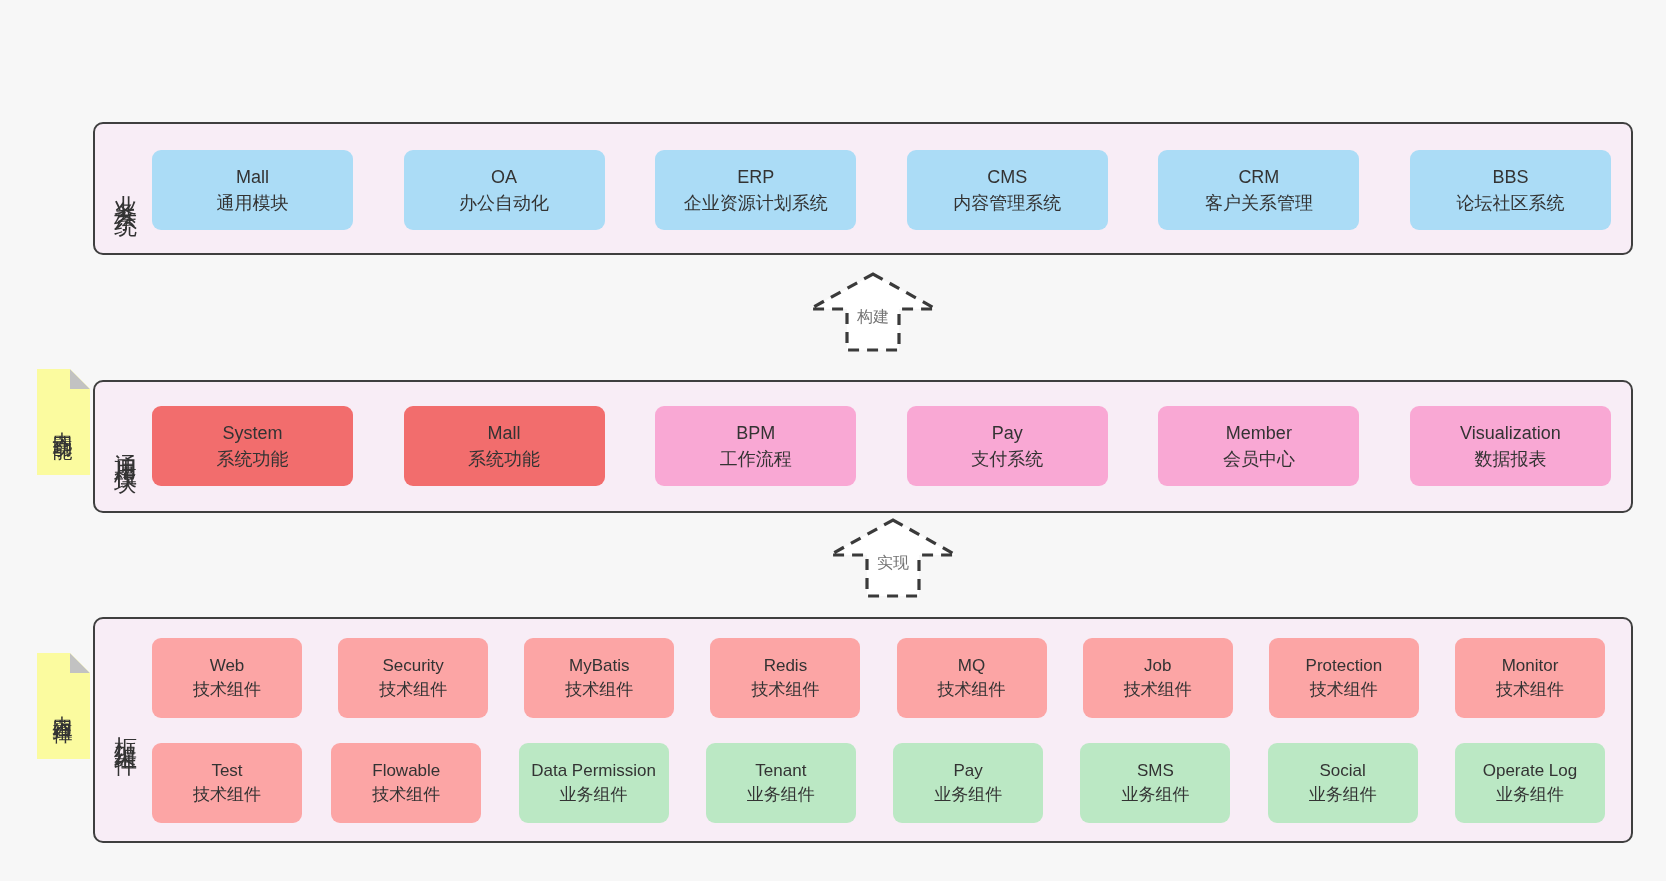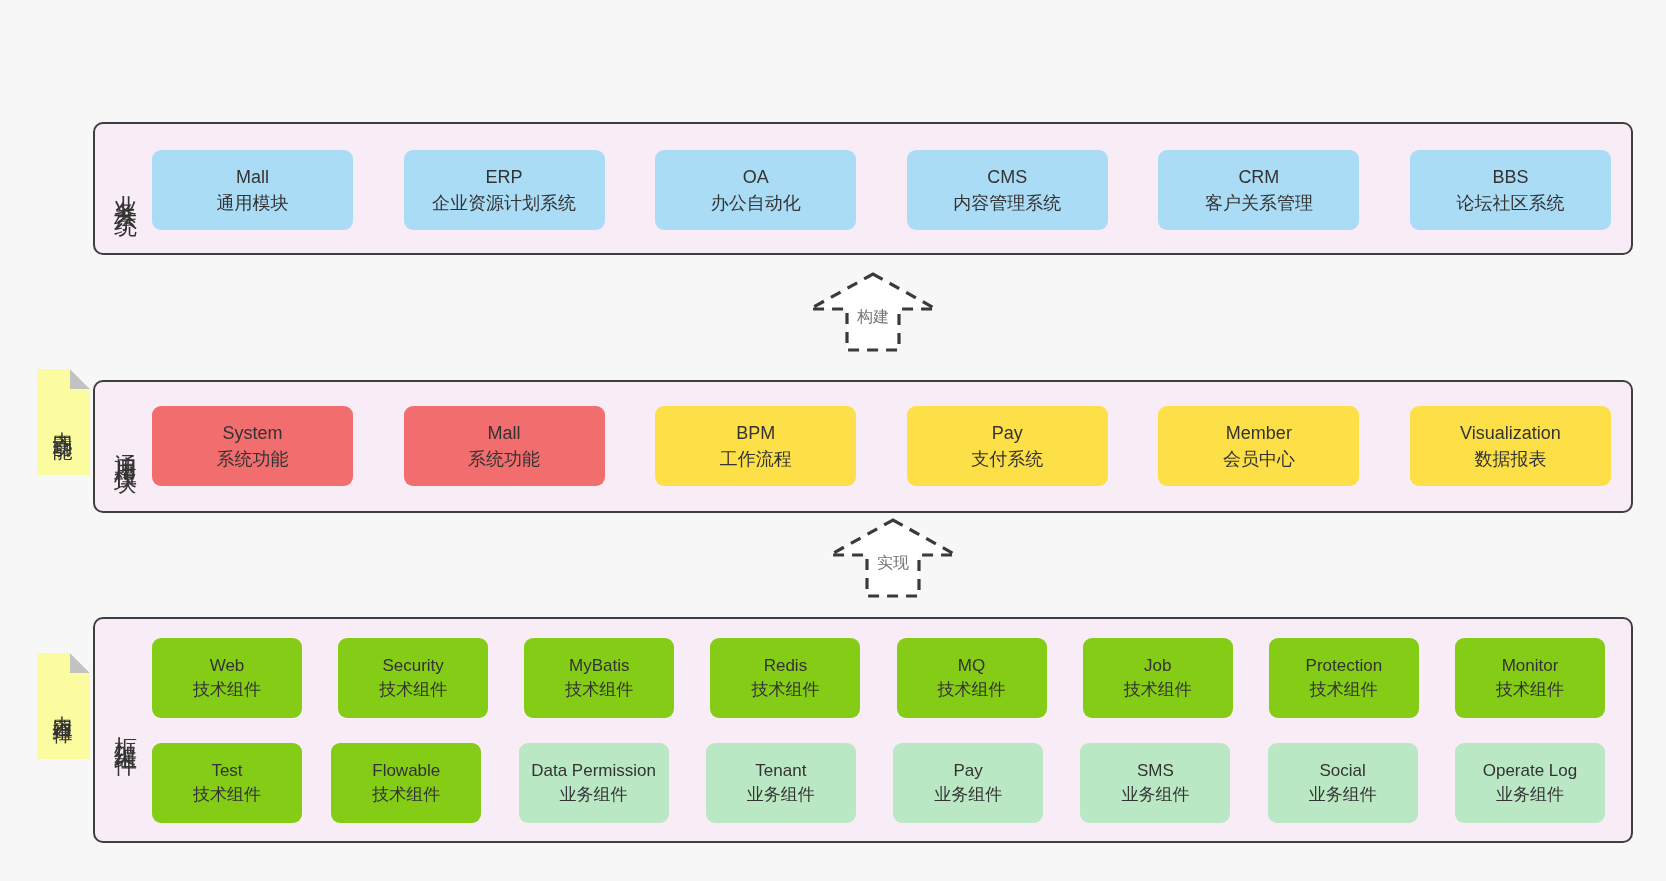--- a/index.html
+++ b/index.html
@@ -37,22 +37,22 @@
     box-sizing:border-box;border-radius:9px;
     display:flex;flex-direction:column;justify-content:center;align-items:center;
     text-align:center;font-size:18px;line-height:26px;color:#333;
   }
   .row6 .box{width:201px;height:80px;}
   .row8 .box{width:150px;height:80px;font-size:17px;line-height:24px;}
   .box span{display:block;}
 
   .blue{background:#abdcf6;}
   .red{background:#f26d6d;}
-  .pink{background:#fde047;}
-  .gdark{background:#84cc16;}
+  .pink{background:#f9a8d4;}
+  .gdark{background:#fca5a5;}
   .glight{background:#bbe8c4;margin-left:8px;}
 
   .note{
     position:absolute;left:37px;width:53px;height:106px;z-index:1;
     background:#fbfb9f;
     clip-path:polygon(0 0,calc(100% - 20px) 0,100% 20px,100% 100%,0 100%);
   }
   #note-modules{top:369px;}
   #note-components{top:653px;}
   .note .fold{
@@ -81,26 +81,26 @@
 <body>
 
 <div class="layer" id="layer-business">
   <div class="vlabel">业务系统</div>
   <div class="boxrow row6">
     <div class="box blue">
       <span>Mall</span>
       <span>通用模块</span>
     </div>
     <div class="box blue">
+      <span>OA</span>
+      <span>办公自动化</span>
+    </div>
+    <div class="box blue">
       <span>ERP</span>
       <span>企业资源计划系统</span>
-    </div>
-    <div class="box blue">
-      <span>OA</span>
-      <span>办公自动化</span>
     </div>
     <div class="box blue">
       <span>CMS</span>
       <span>内容管理系统</span>
     </div>
     <div class="box blue">
       <span>CRM</span>
       <span>客户关系管理</span>
     </div>
     <div class="box blue">

